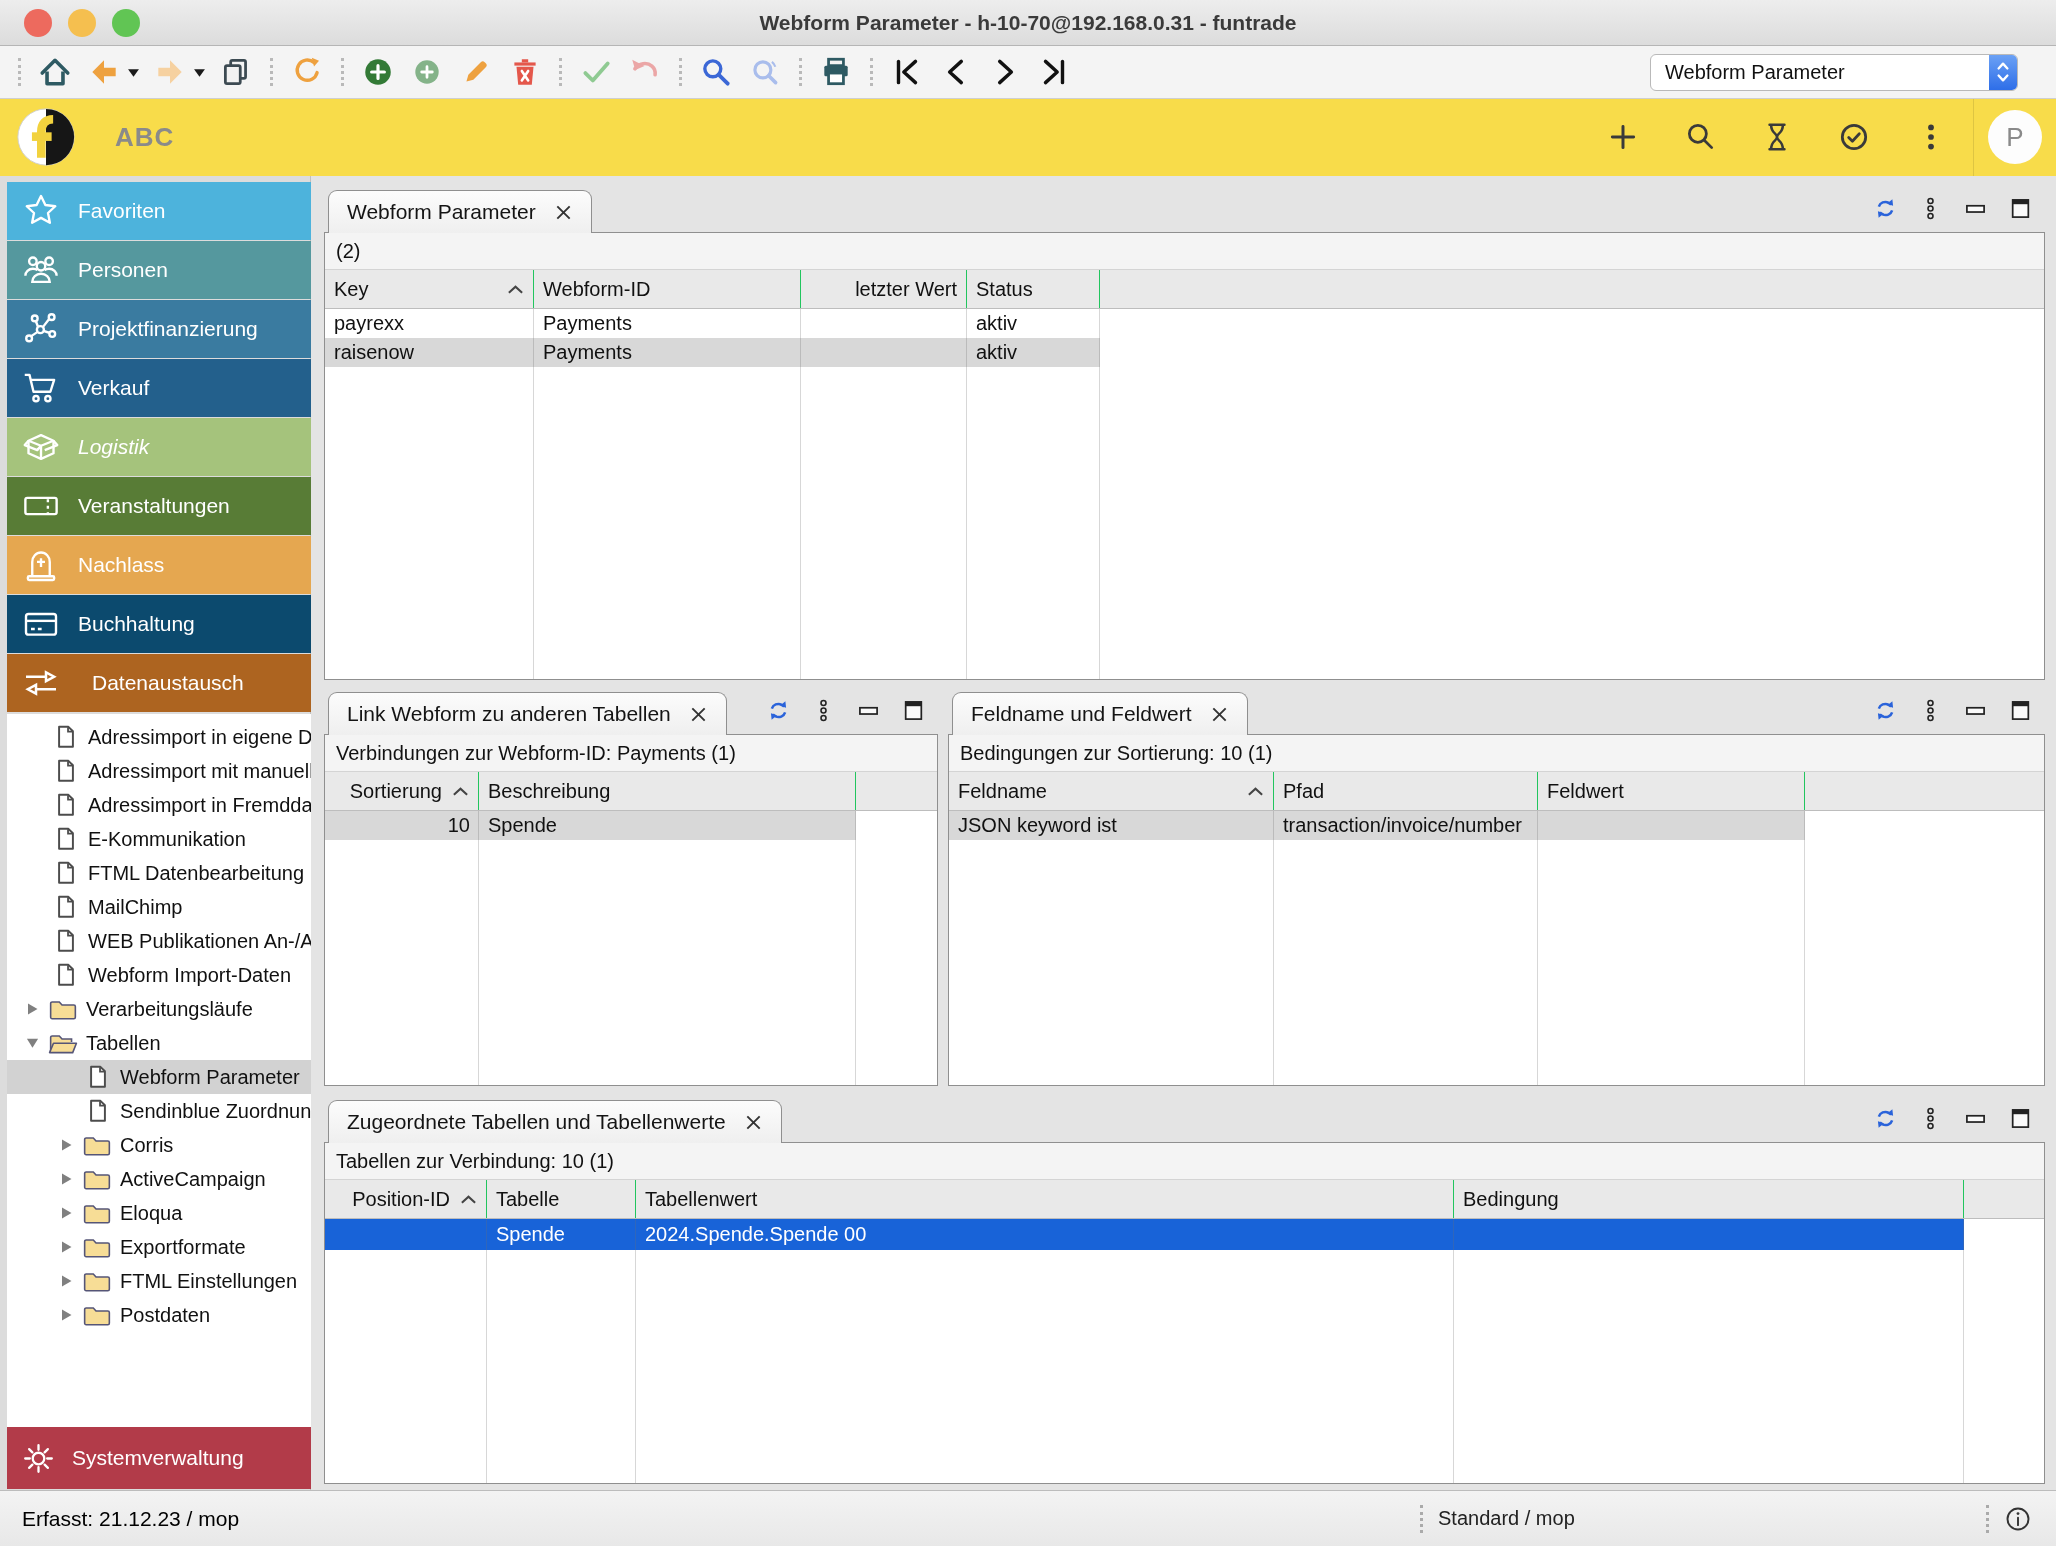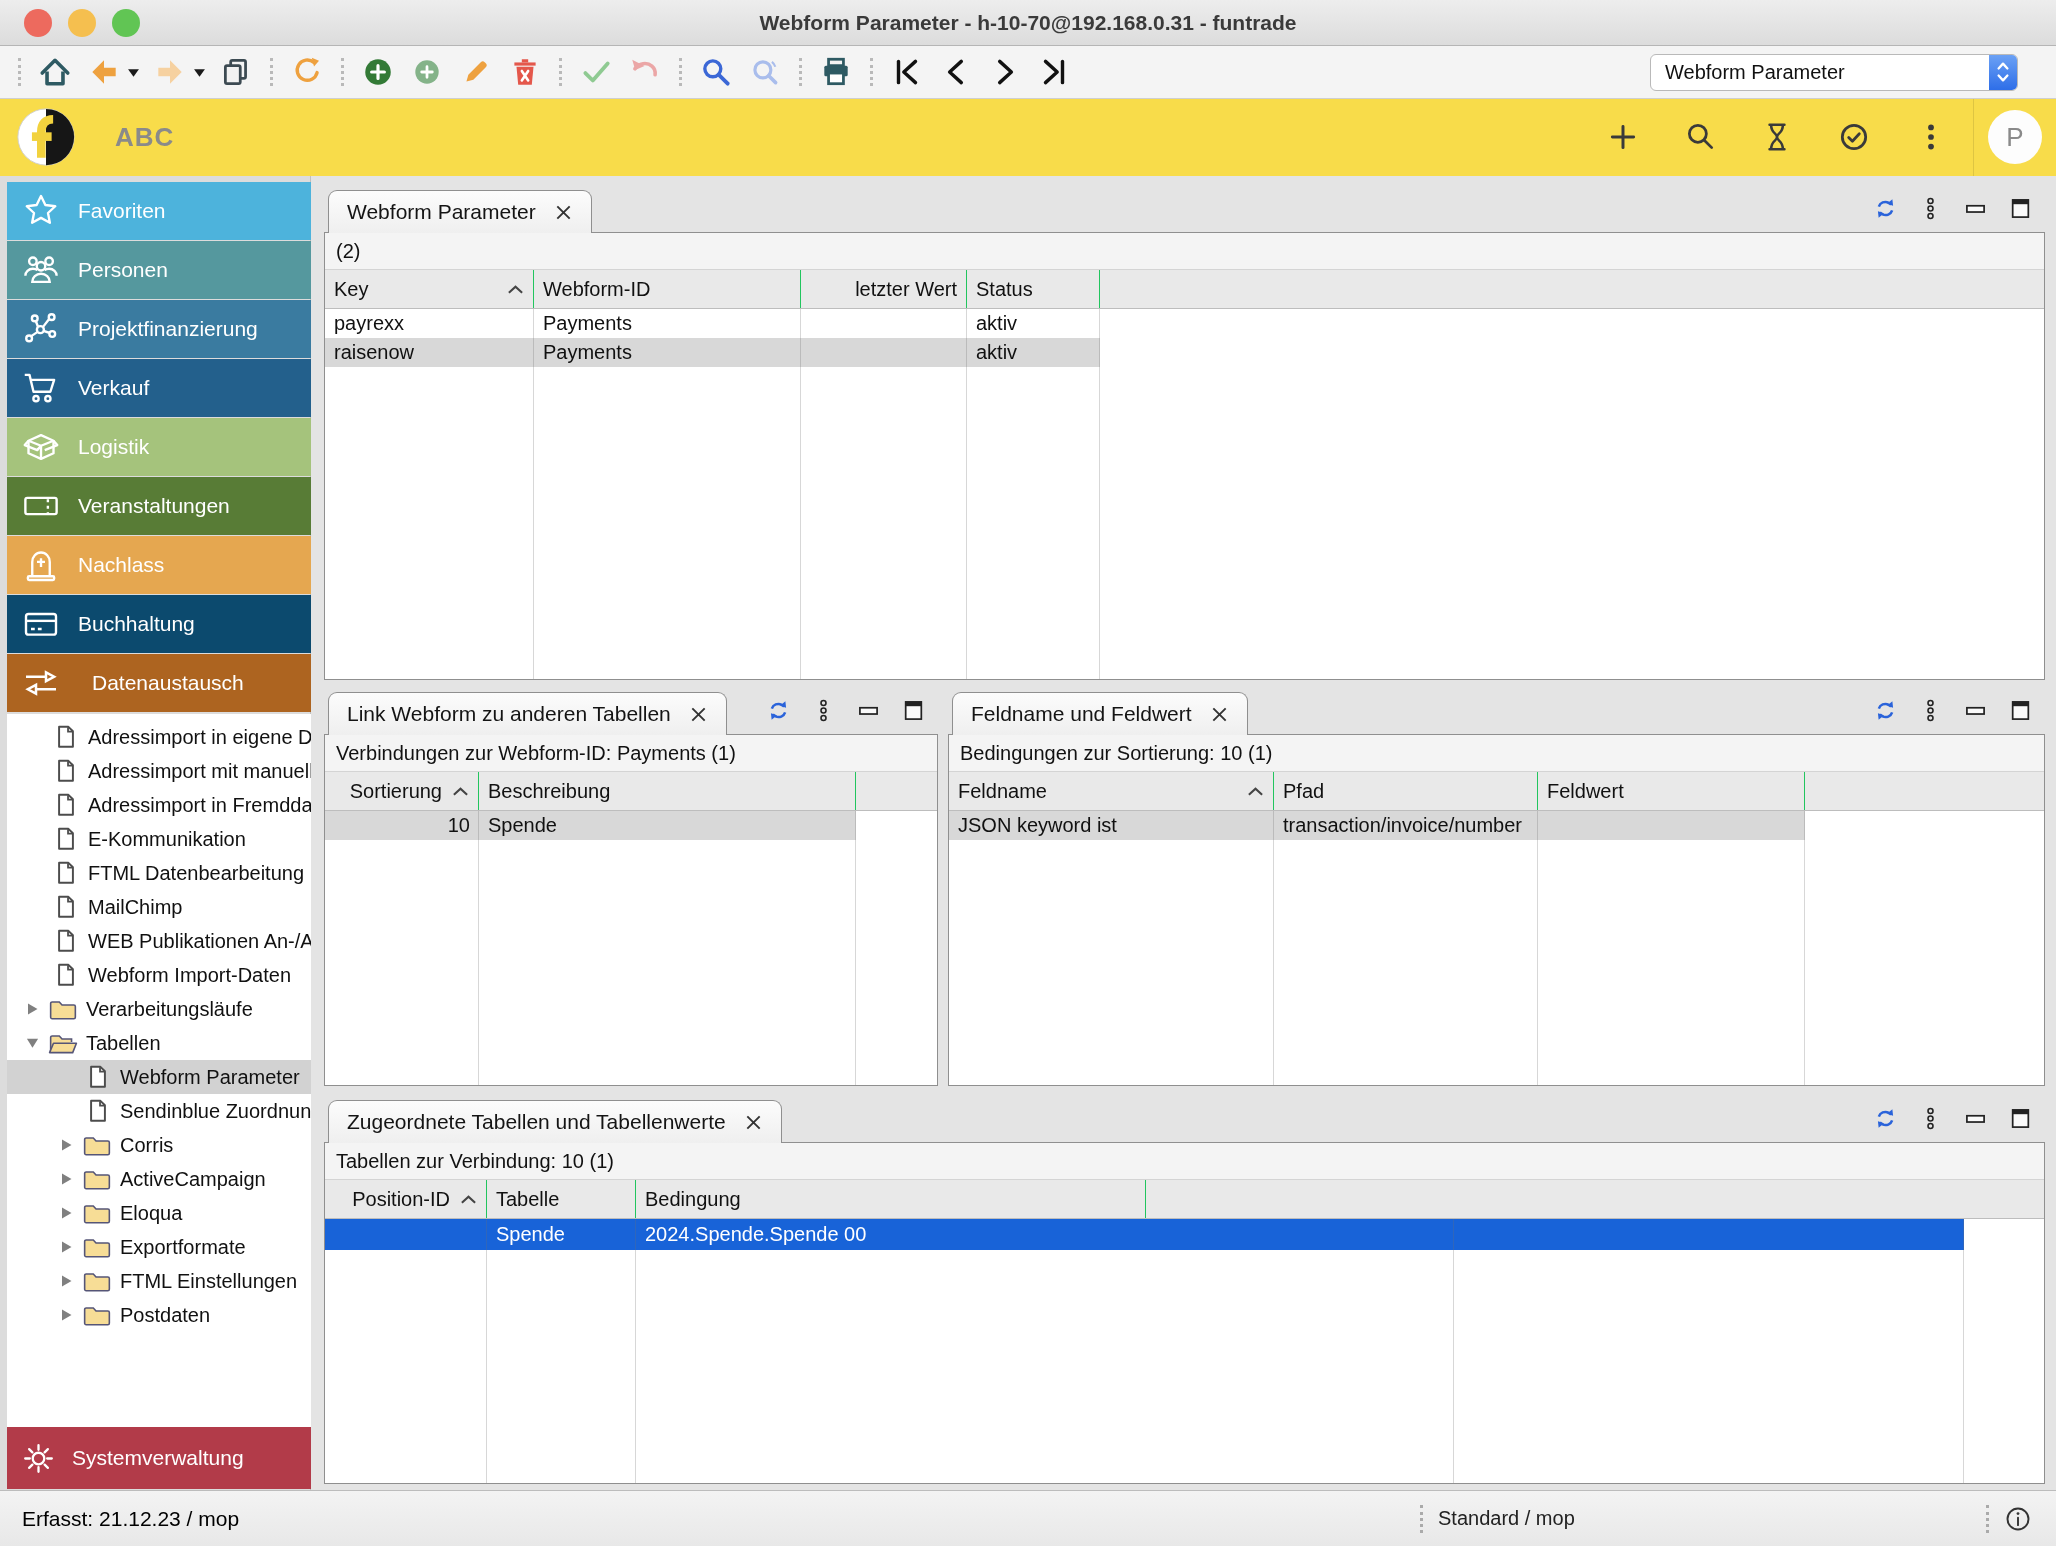--- a/index.html
+++ b/index.html
@@ -370,21 +370,21 @@
         <div class="smodule" style="background: rgb(35, 96, 140);">
           <span class="icn">
             <svg viewBox="0 0 32 32" fill="none" stroke="#fff" stroke-width="1.9" stroke-linejoin="round">
               <path d="M3 5.5h3.8L10 19h13.5l3-9.5H8.2"></path>
               <circle cx="12" cy="24.5" r="2.1"></circle>
               <circle cx="21.5" cy="24.5" r="2.1"></circle>
             </svg>
           </span>
           <span>Verkauf</span>
         </div>
-        <div class="smodule" style="background: rgb(165, 195, 124);">
+        <div class="smodule" style="background: rgb(165, 195, 124); font-style: italic;">
           <span class="icn">
             <svg viewBox="0 0 32 32" fill="none" stroke="#fff" stroke-width="1.9" stroke-linejoin="round">
               <path d="M6 11l10-4.5L26 11v10l-10 4.5L6 21z"></path>
               <path d="M6 11l10 4 10-4M16 15v10.5"></path>
               <path d="M6 11L3 14.5l10 4 3-3.5M26 11l3 3.5-10 4"></path>
             </svg>
           </span>
           <span>Logistik</span>
         </div>
         <div class="smodule" style="background: rgb(88, 124, 54);">
@@ -898,20 +898,23 @@
             <div class="th" style="width: 162px; justify-content: flex-end;">
               <span>Position-ID</span>
               <span class="icn sort">
                 <svg viewBox="0 0 18 11" fill="none" stroke="#444" stroke-width="2.2">
                   <path d="M2 9l7-6.5L16 9"></path>
                 </svg>
               </span>
             </div>
             <div class="th" style="width: 149px;">
               <span>Tabelle</span>
+            </div>
+            <div class="th" style="width: 818px;">
+              <span>Tabellenwert</span>
             </div>
             <div class="th" style="width: 510px;">
               <span>Bedingung</span>
             </div>
             <div class="th thfill"></div>
           </div>
           <div class="tbody">
             <div class="tr" style="height: 31px;">
               <div class="td" style="width: 162px; line-height: 31px; text-align: right; background: rgb(24, 99, 216); color: rgb(255, 255, 255);"></div>
               <div class="td" style="width: 149px; line-height: 31px; background: rgb(24, 99, 216); color: rgb(255, 255, 255);">Spende</div>

